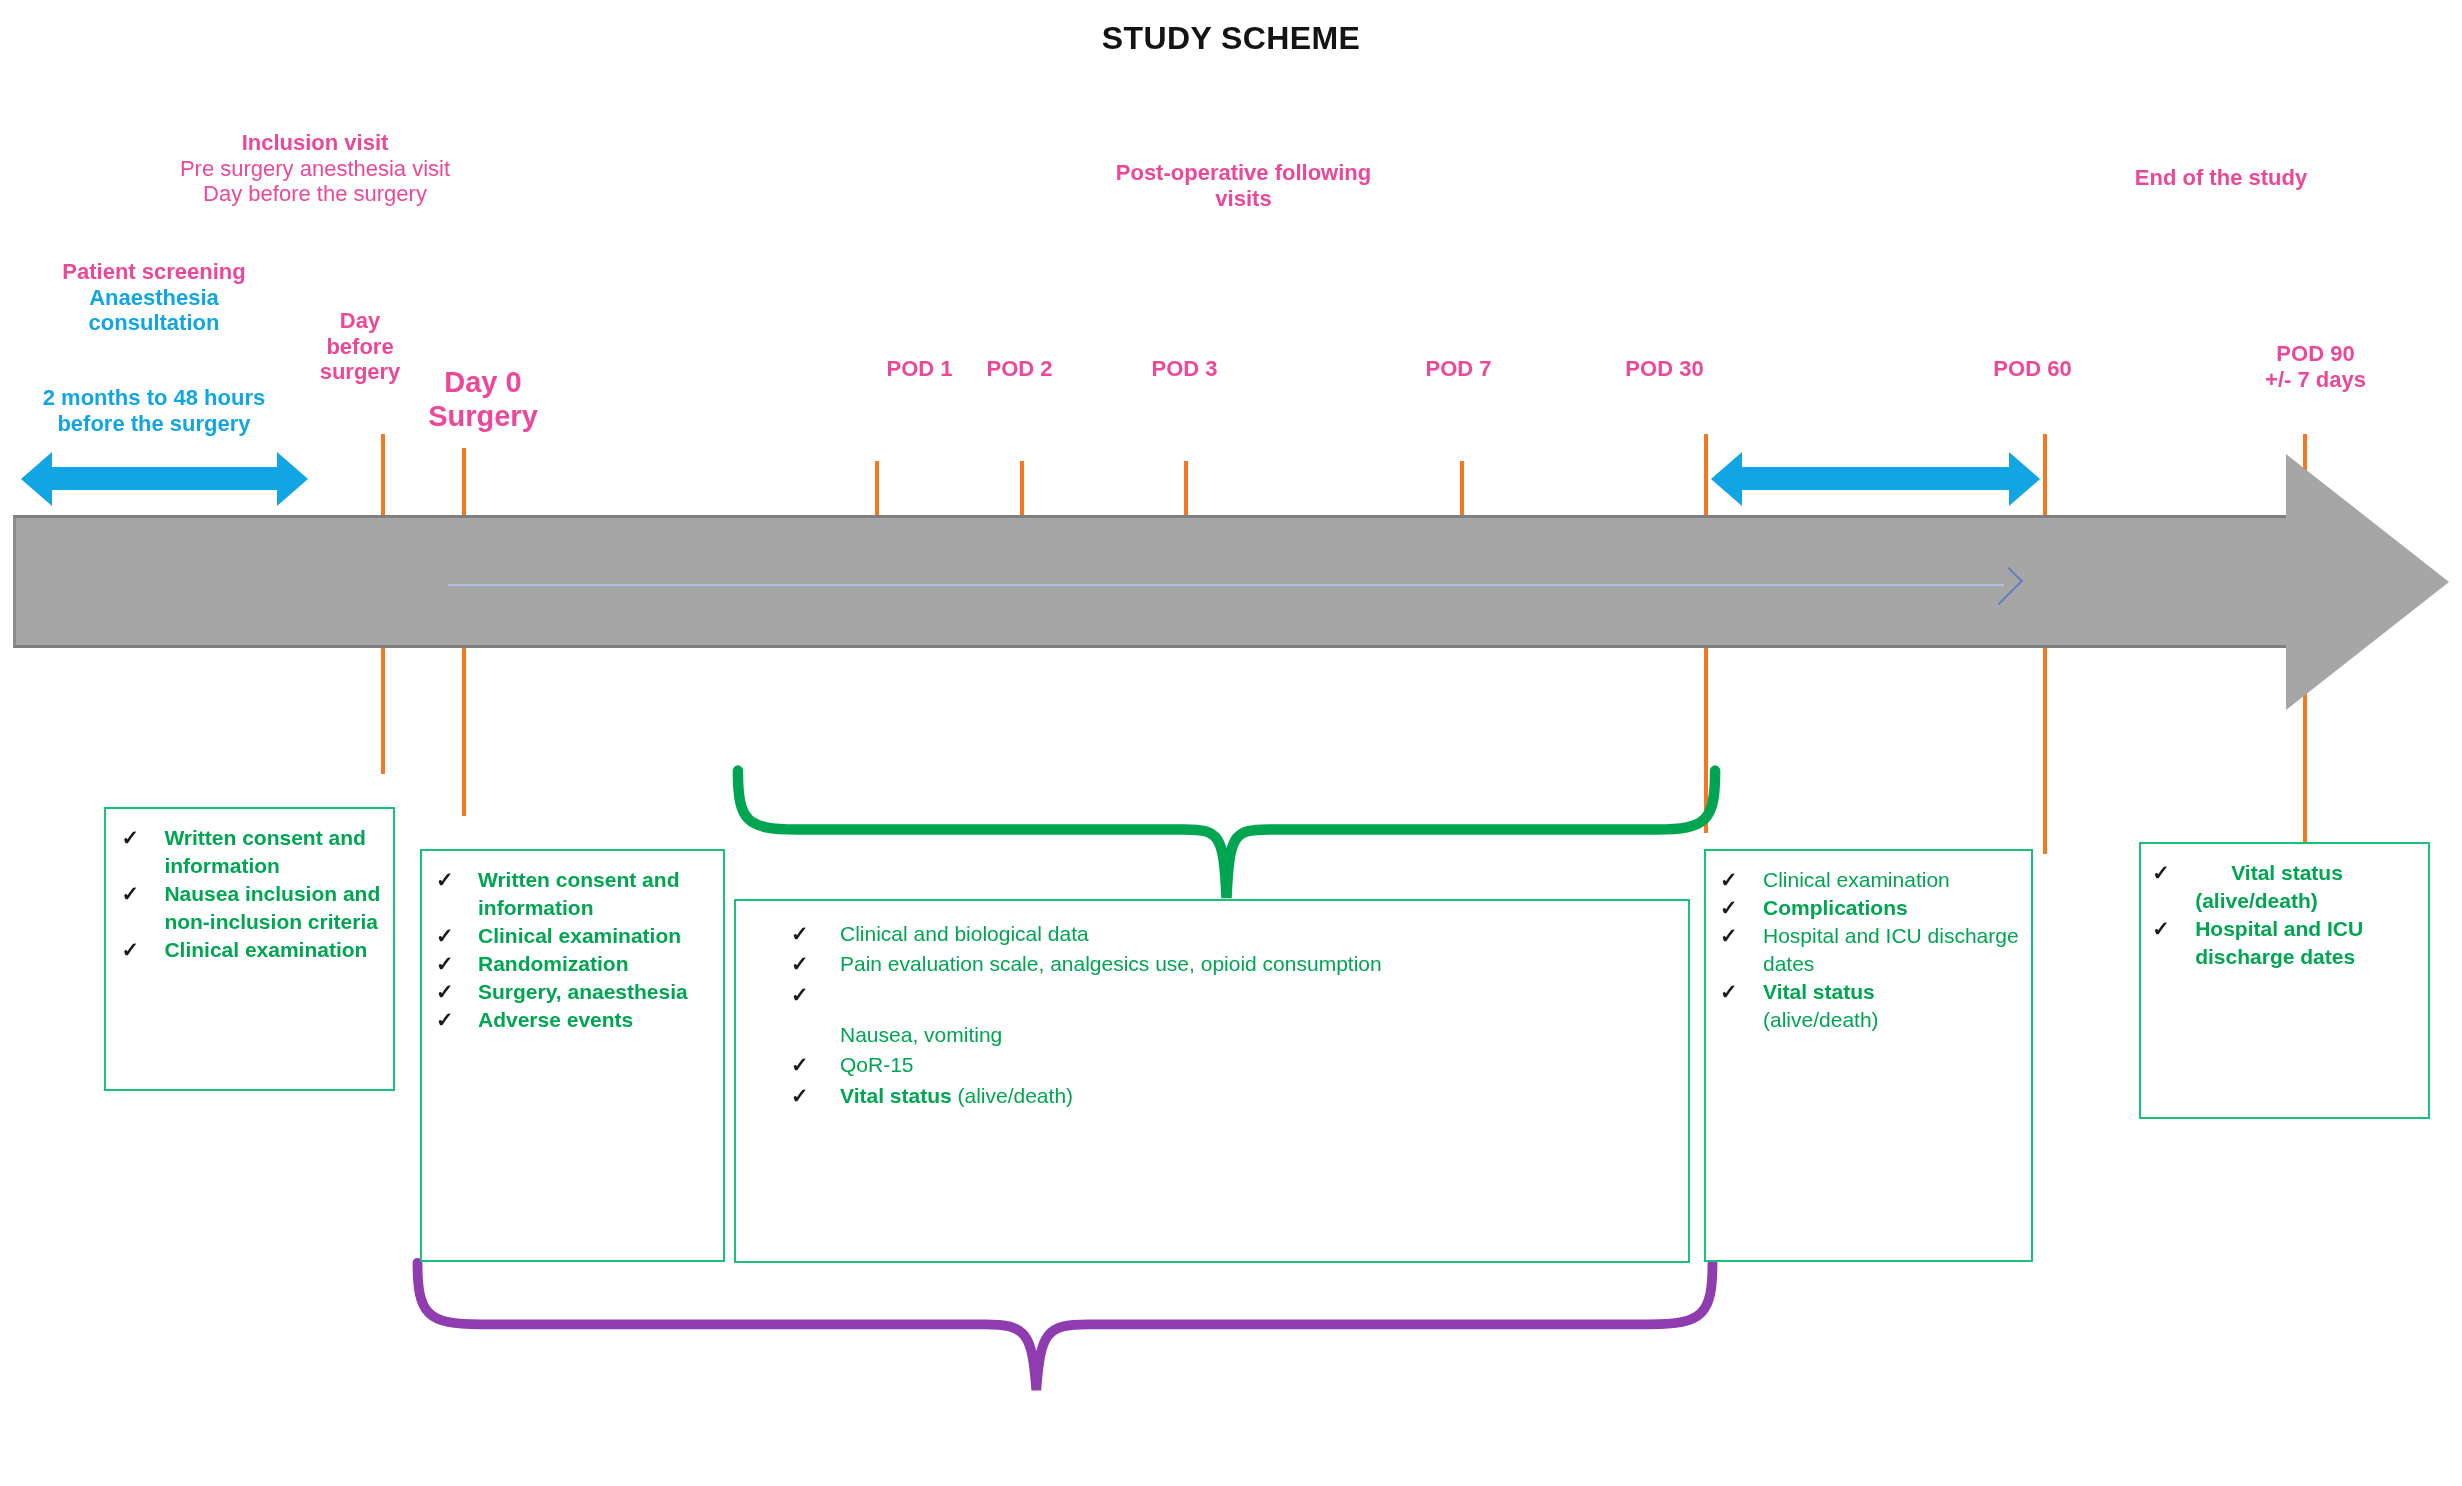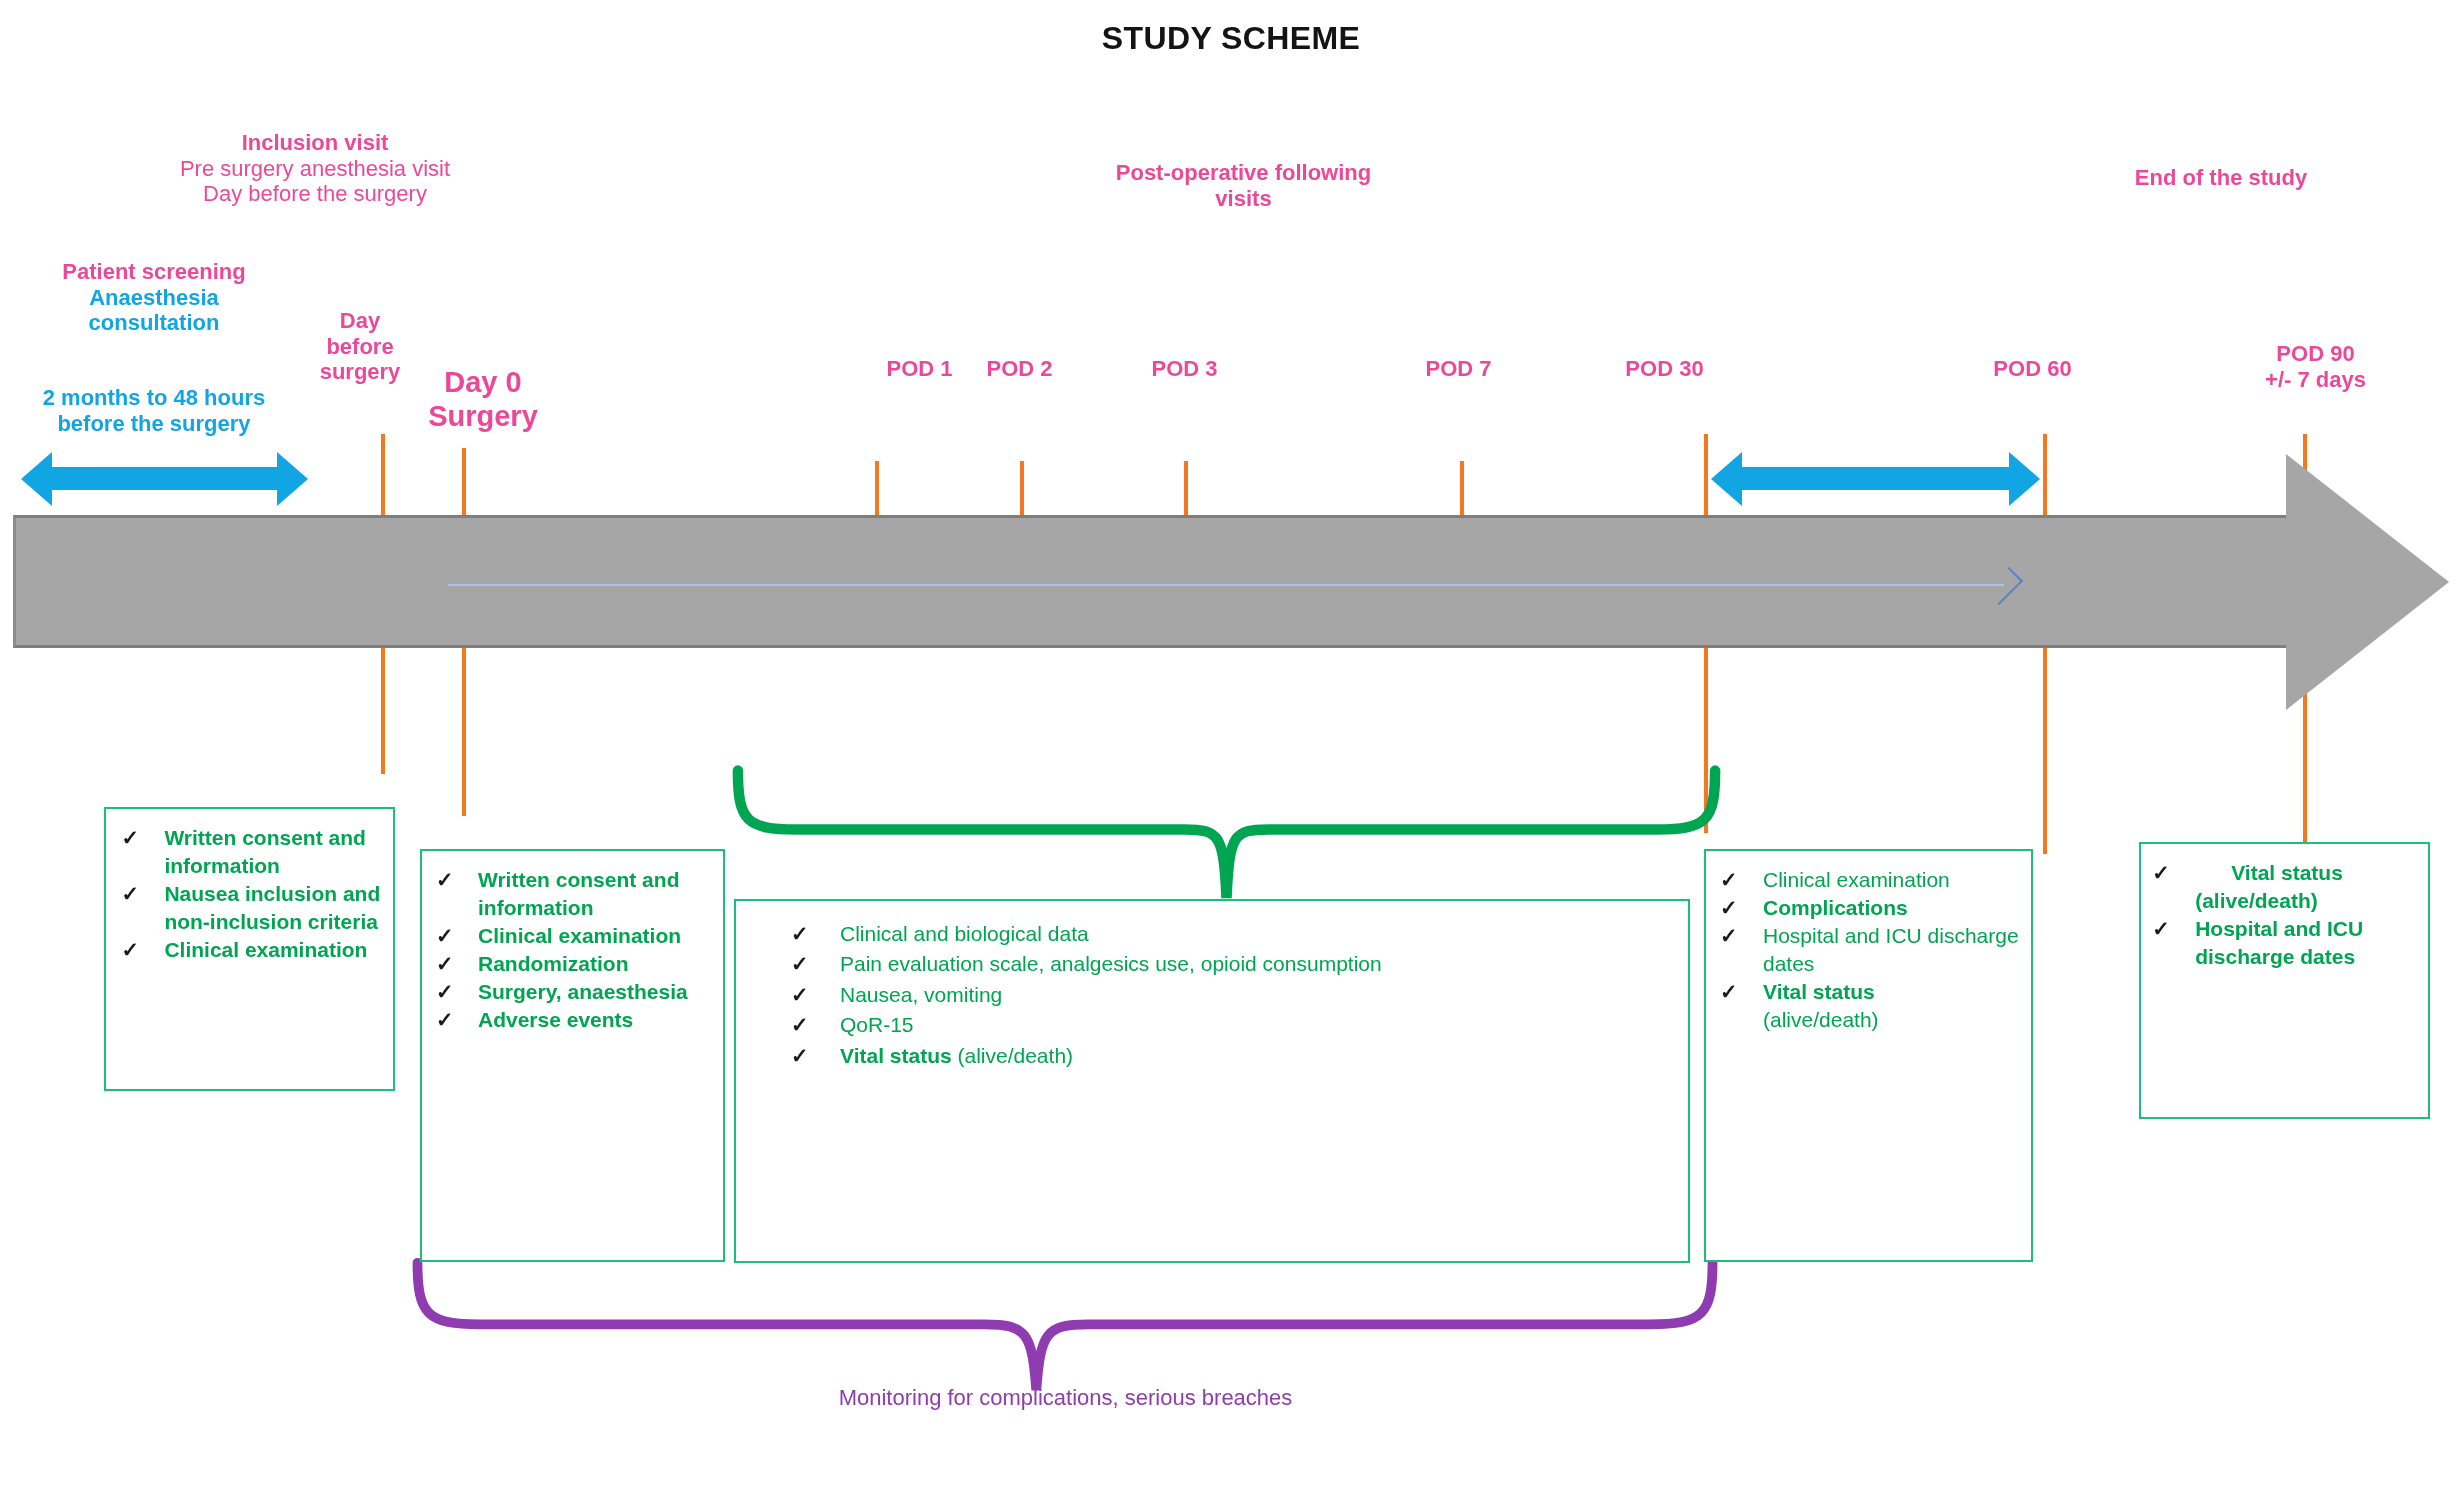--- a/index.html
+++ b/index.html
@@ -189,21 +189,21 @@
   <div class="row" style="padding-left:34px;">
     <span class="ck" style="width:49px;">✓</span>
     <span class="txt" style="font-weight:normal;">Clinical and biological data</span>
   </div>
   <div class="row" style="padding-left:34px;">
     <span class="ck" style="width:49px;">✓</span>
     <span class="txt" style="font-weight:normal;">Pain evaluation scale, analgesics use, opioid consumption</span>
   </div>
   <div class="row" style="padding-left:34px;">
     <span class="ck" style="width:49px;">✓</span>
-    <span class="txt" style="font-weight:normal;">Nausea, vomiting</span>
+    <span class="txt" style="font-weight:normal;margin-top:40px;">Nausea, vomiting</span>
   </div>
   <div class="row" style="padding-left:34px;">
     <span class="ck" style="width:49px;">✓</span>
     <span class="txt" style="font-weight:normal;">QoR-15</span>
   </div>
   <div class="row" style="padding-left:34px;">
     <span class="ck" style="width:49px;">✓</span>
     <span class="txt" style="font-weight:normal;">
       <b>Vital status</b><span> (alive/death)</span>
     </span>
@@ -237,15 +237,14 @@
     <span class="ck" style="width:43px;">✓</span>
     <span class="txt" style="text-indent:36px;">Vital status (alive/death)</span>
   </div>
   <div class="row">
     <span class="ck" style="width:43px;">✓</span>
     <span class="txt">Hospital and ICU discharge dates</span>
   </div>
 </div>
 
 <div class="abs" id="purple-text" style="left:631px;top:1384px;width:869px;font-size:22px;">
-  <div style="font-weight:normal;">Monitoring for complications, serious breaches</div>
 </div>
 
 
 </body></html>

